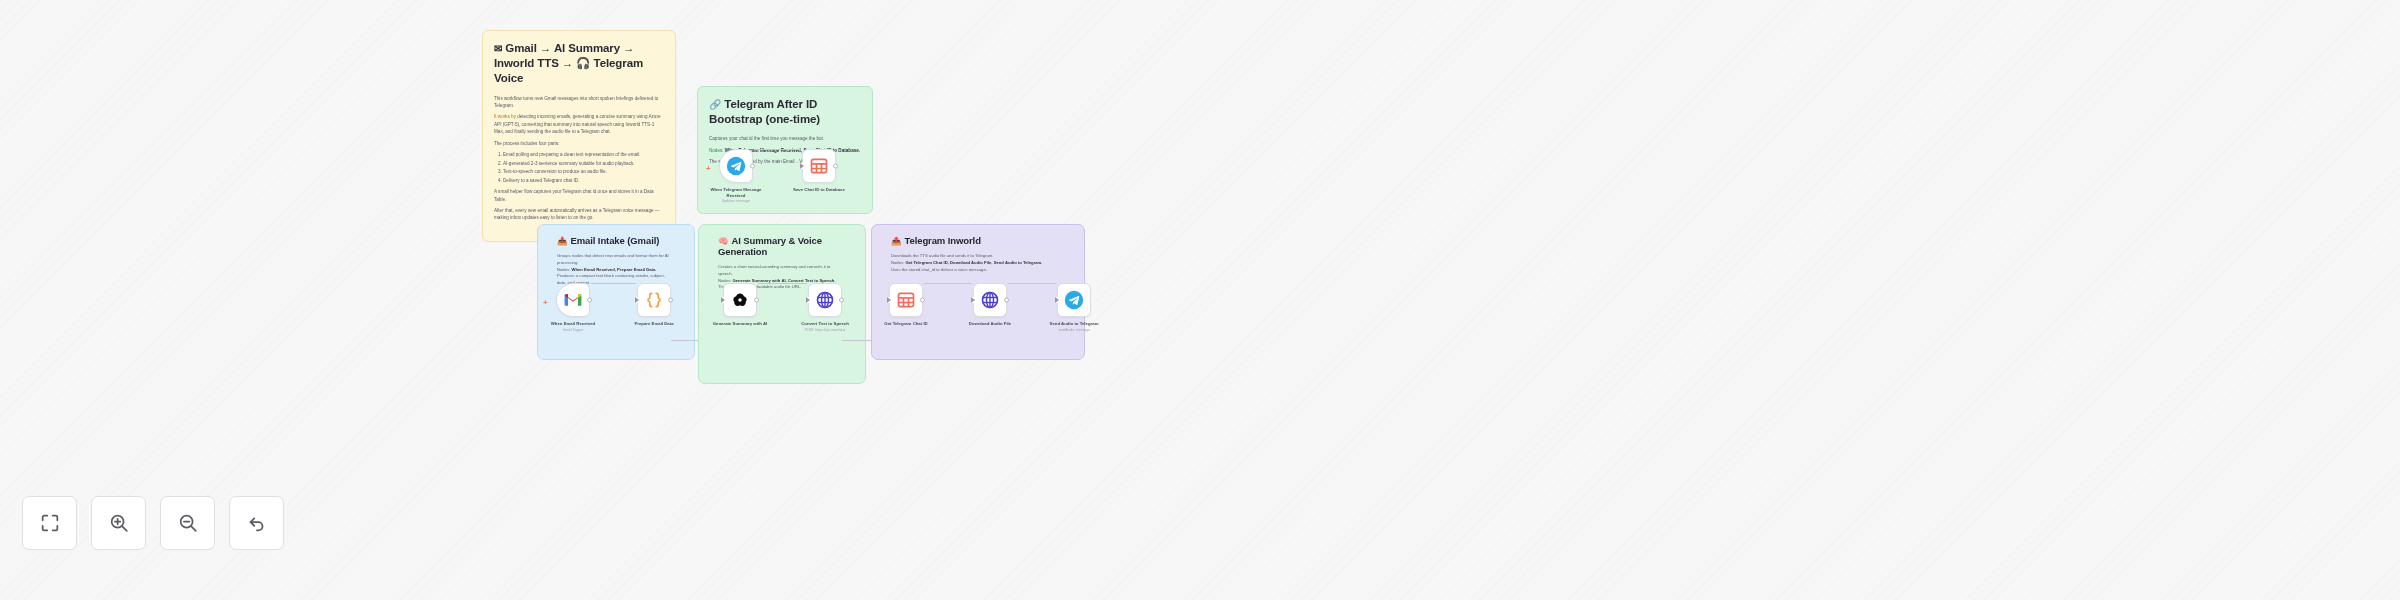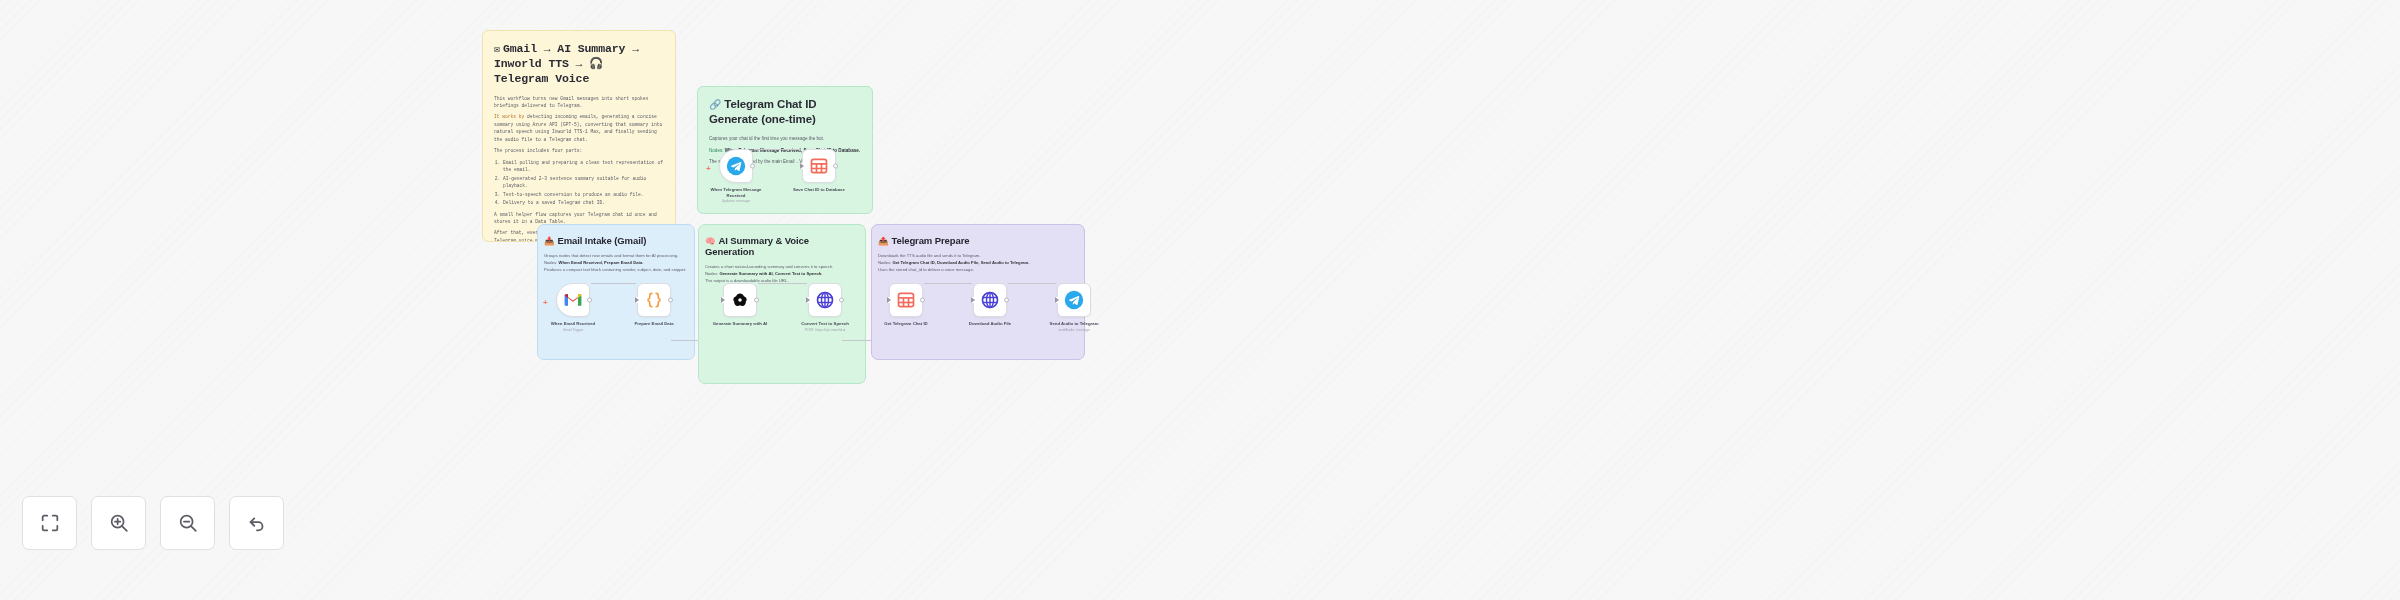--- a/index.html
+++ b/index.html
@@ -33,29 +33,29 @@
   .sticky-title .emo { font-size: 10px; margin-right: 3px; }
   .sticky-body { font-size: 4.6px; line-height: 1.62; color: #5a5a66; }
   .sticky-body p { margin-bottom: 4px; }
   .sticky-body b { color: #32323c; font-weight: 700; }
   .sticky-body ol { margin: 3px 0 4px 9px; }
   .sticky-body li { margin-bottom: 1.1px; }
   .accent-amber { color: #b5762c; }
   .accent-green { color: #2f8a5b; }
 
   #note-overview { left: 482px; top: 30px; width: 194px; height: 212px;
-    background: #fdf6d8; border: 1px solid #efe2ae; font-family: Liberation Mono, monospace; }
+    background: #fdf6d8; border: 1px solid #efe2ae; }
   #note-bootstrap { left: 697px; top: 86px; width: 176px; height: 128px;
     background: #d8f5e2; border: 1px solid #b4e6c8; }
 
   
   .group {
     position: absolute;
     border-radius: 7px;
-    padding: 10px 6px;
+    padding: 10px 19px;
   }
   .group-title {
     font-size: 9.5px; font-weight: 700; color: #262630;
     letter-spacing: -0.1px; margin-bottom: 7px;
   }
   .group-title .emo { font-size: 8.5px; margin-right: 3px; }
   .group-body { font-size: 4.2px; line-height: 1.62; color: #5c5c68; }
   .group-body b { color: #303039; font-weight: 700; }
 
   #group-intake   { left: 537px; top: 224px; width: 158px; height: 136px;
@@ -135,21 +135,21 @@
         <li>Text-to-speech conversion to produce an audio file.</li>
         <li>Delivery to a saved Telegram chat ID.</li>
       </ol>
       <p>A small helper flow captures your Telegram chat id once and stores it in a Data Table.</p>
       <p>After that, every new email automatically arrives as a Telegram voice message — making inbox updates easy to listen to on the go.</p>
     </div>
   </div>
 
   <div class="sticky" id="note-bootstrap">
     <div class="sticky-title">
-      <span class="emo">🔗</span><span>Telegram Chat ID Generate (one-time)</span>
+      <span class="emo">🔗</span><span>Telegram After ID Bootstrap (one-time)</span>
     </div>
     <div class="sticky-body">
       <p>Captures your chat id the first time you message the bot.</p>
       <p><span class="accent-green">Nodes:</span> <b>When Telegram Message Received, Save Chat ID to Database.</b></p>
       <p>The stored ID is reused by the main Email→Voice automation.</p>
     </div>
 
     <div class="start-plus" style="left:8px; top:78px;">+</div>
 
     <div class="node" style="left:21px; top:62px;">
@@ -266,21 +266,21 @@
       </div>
       <div class="node-label">Convert Text to Speech</div>
       <div class="node-sub">POST: https://api.inworld.ai</div>
     </div>
   </div>
 
   <div class="conn" style="left:842px; top:340px; width:50px;"></div>
 
   <div class="group" id="group-delivery">
     <div class="group-title">
-      <span class="emo">📤</span><span>Telegram Prepare</span>
+      <span class="emo">📤</span><span>Telegram Inworld</span>
     </div>
     <div class="group-body">
       <p>Downloads the TTS audio file and sends it to Telegram.</p>
       <p><span>Nodes:</span> <b>Get Telegram Chat ID, Download Audio File, Send Audio to Telegram.</b></p>
       <p>Uses the stored chat_id to deliver a voice message.</p>
     </div>
 
     <div class="node" style="left:17px; top:58px;">
       <div class="node-box">
         <svg class="ic" viewBox="0 0 24 24">

